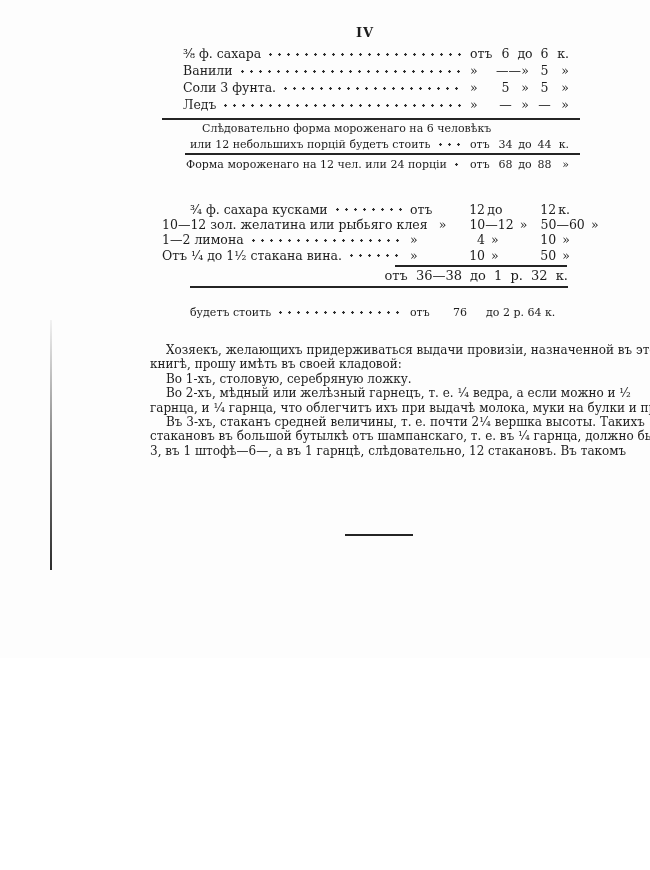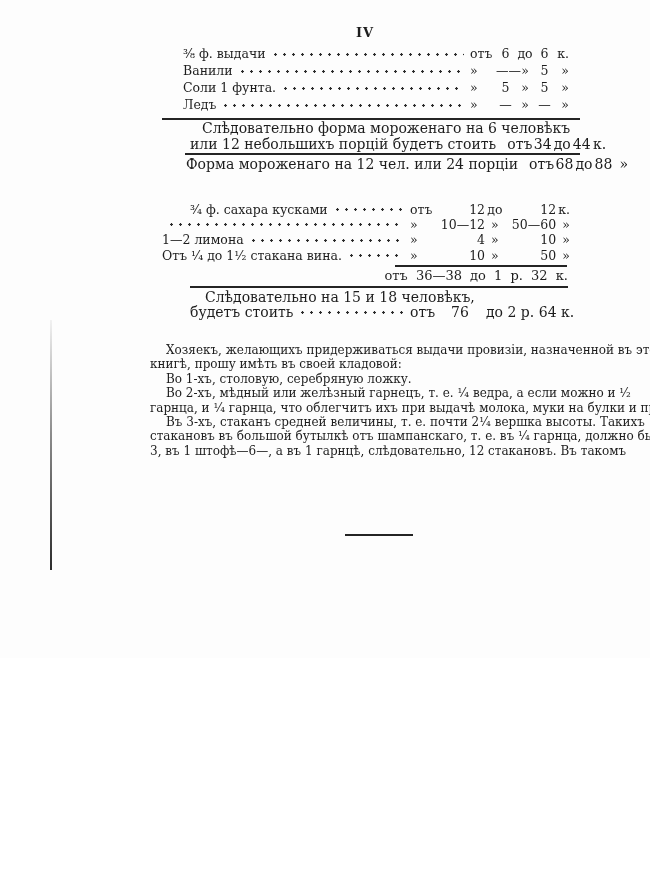--- a/index.html
+++ b/index.html
@@ -41,21 +41,21 @@
   .pg3 .c1 { width:24px; text-align:left; }
   .pg3 .v  { width:52px; text-align:center; }
   .pg3 .rest { width:84px; text-align:left; }
 
   .rule { position:absolute; height:2px; background:#242424; }
   .rule1 { top:118px; left:12px; right:0; }
   .rule2 { top:153px; left:35px; right:0; }
   .rule-part { top:265px; left:245px; width:172px; }
   .rule3 { top:286px; left:40px; right:12px; }
 
-  .sum-line { font-size:14px; line-height:15px; white-space:nowrap; }
+  .sum-line { font-size:11px; line-height:15px; white-space:nowrap; }
   .s1l1 { top:121px; padding-left:52px; }
   .s1l2 { top:137px; display:flex; align-items:baseline; padding-left:40px; padding-right:10px; }
   .s2   { top:157px; display:flex; align-items:baseline; padding-left:36px; padding-right:10px; }
   .s3l1 { top:290px; padding-left:55px; }
   .s3l2 { top:305px; display:flex; align-items:baseline; padding-left:40px; padding-right:10px; }
   .subtotal { top:268px; left:auto; right:12px; font-size:13px; white-space:nowrap; word-spacing:4px; text-align:right; }
 
   .section-title {
     top:178px; text-align:center; font-family:"DejaVu Sans","DejaVu Serif",sans-serif;
     font-weight:bold; font-size:13px; letter-spacing:2px; word-spacing:5px;
@@ -75,21 +75,21 @@
 </head>
 <body>
 
 <div class="page">
   <div class="content">
 
     <div class="abs page-number">IV</div>
 
     <div class="ing-table t1">
       <div class="ing-row">
-        <span class="lbl">³⁄₈ ф. выдачи</span>
+        <span class="lbl">³⁄₈ ф. сахара</span>
         <span class="leader"></span>
         <span class="pg1">
           <span class="c1">отъ</span>
           <span class="v">6</span>
           <span class="d">до</span>
           <span class="v">6</span>
           <span class="u">к.</span>
         </span>
       </div>
       <div class="ing-row">
@@ -97,21 +97,21 @@
         <span class="leader"></span>
         <span class="pg1">
           <span class="c1">»</span>
           <span class="v">——</span>
           <span class="d">»</span>
           <span class="v">5</span>
           <span class="u">»</span>
         </span>
       </div>
       <div class="ing-row">
-        <span class="lbl">Соли 1 фунта.</span>
+        <span class="lbl">Соли 3 фунта.</span>
         <span class="leader"></span>
         <span class="pg1">
           <span class="c1">»</span>
           <span class="v">5</span>
           <span class="d">»</span>
           <span class="v">5</span>
           <span class="u">»</span>
         </span>
       </div>
       <div class="ing-row">
@@ -163,20 +163,21 @@
         <span class="leader"></span>
         <span class="pg2">
           <span class="c1">отъ</span>
           <span class="v">12</span>
           <span class="d">до</span>
           <span class="v">12</span>
           <span class="u">к.</span>
         </span>
       </div>
       <div class="ing-row">
+        <span class="lbl">10—12 зол. желатина или рыбьяго клея</span>
         <span class="leader"></span>
         <span class="pg2">
           <span class="c1">»</span>
           <span class="v">10—12</span>
           <span class="d">»</span>
           <span class="v">50—60</span>
           <span class="u">»</span>
         </span>
       </div>
       <div class="ing-row">
@@ -200,21 +201,20 @@
           <span class="v">50</span>
           <span class="u">»</span>
         </span>
       </div>
     </div>
 
     <div class="rule rule-part"></div>
     <div class="abs subtotal">отъ 36—38 до 1 р. 32 к.</div>
     <div class="rule rule3"></div>
 
-    <div class="abs sum-line s3l1">Слѣдовательно на 15 и 18 человѣкъ,</div>
     <div class="abs sum-line s3l2">
       <span class="lbl">будетъ стоить</span>
       <span class="leader"></span>
       <span class="pg3">
         <span class="c1">отъ</span>
         <span class="v">76</span>
         <span class="rest">до 2 р. 64 к.</span>
       </span>
     </div>
 

